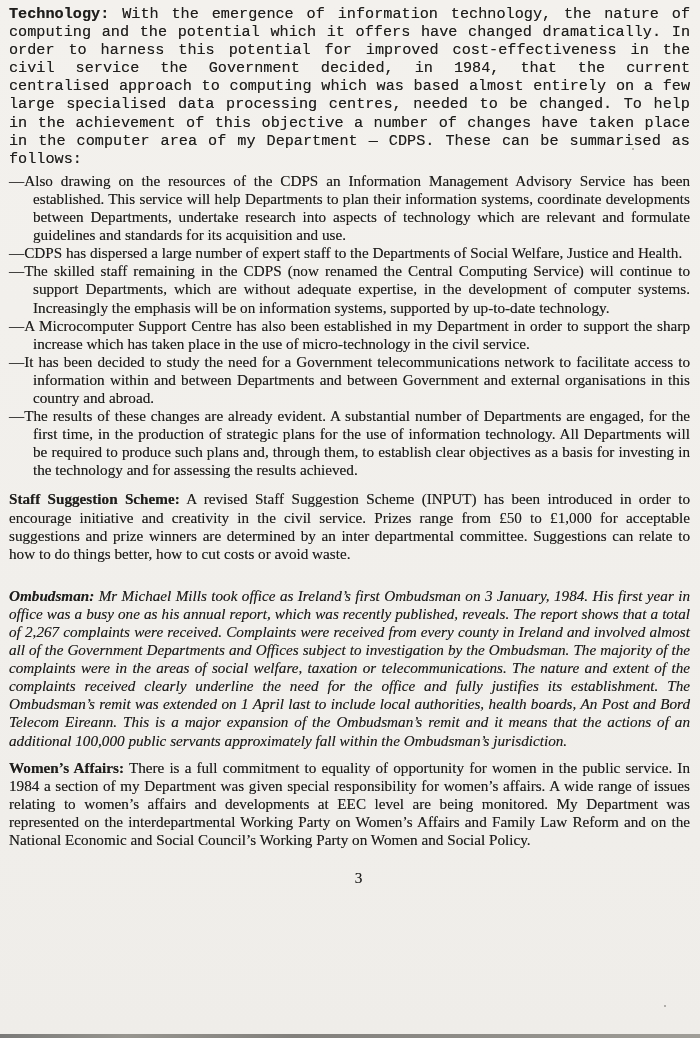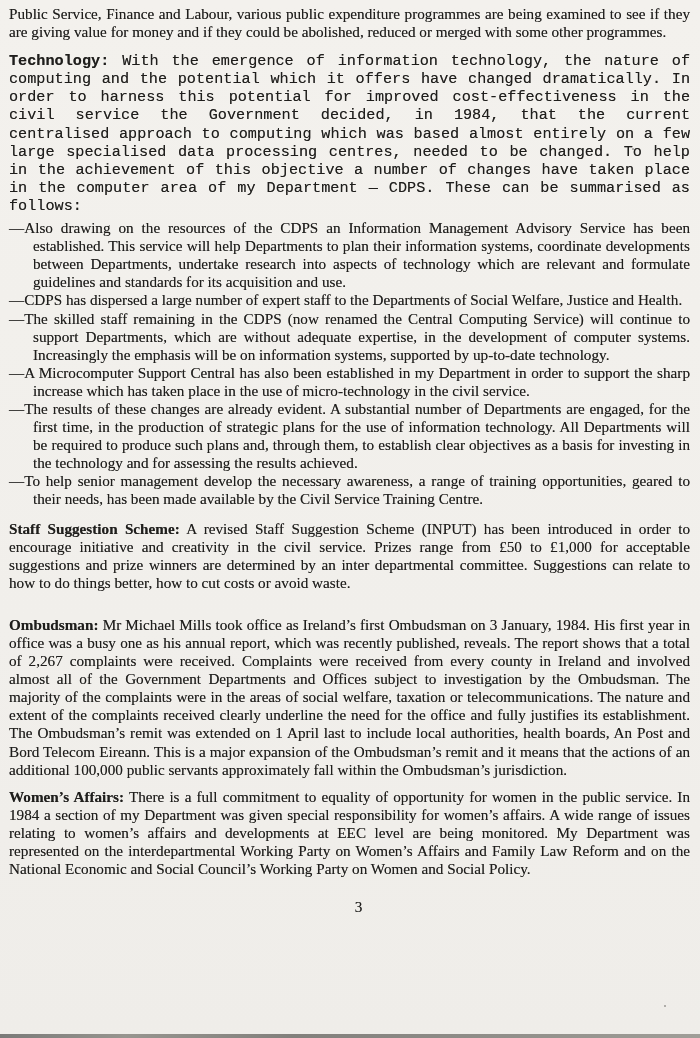--- a/index.html
+++ b/index.html
@@ -19,21 +19,21 @@
     font-size: 15.2px;
     line-height: 18.1px;
     text-align: justify;
     text-shadow: 0 0 0.4px rgba(25,25,25,0.55);
     overflow: hidden;
   }
   .para { margin: 0; }
   .para.continuation { margin-bottom: 11px; }
   .para.tech { margin-bottom: 4px; font-family: Liberation Mono, monospace; }
   .para.staff { margin-bottom: 24px; }
-  .para.ombudsman { margin-bottom: 9px; }
+  .para.ombudsman { margin-bottom: 9px; font-style: italic; }
   .para.womens { margin-bottom: 20px; }
   .run-in { font-weight: bold; }
   ul.dash-list {
     list-style: none;
     margin: 0 0 11px 0;
     padding: 0;
   }
   ul.dash-list li {
     padding-left: 24px;
     text-indent: -24px;
@@ -56,31 +56,30 @@
     width: 2px; height: 2px;
     border-radius: 50%;
     background: rgba(70,68,64,0.5);
   }
 </style>
 </head>
 <body>
 
 <div class="page">
 
-  <p class="para continuation">Public Service, Finance and Labour, various public expenditure programmes are being examined to see if they are giving value for money and if they could be abolished, reduced or merged with some other programmes.</p>
 
   <p class="para tech"><span class="run-in">Technology:</span> <span>With the emergence of information technology, the nature of computing and the potential which it offers have changed dramatically. In order to harness this potential for improved cost-effectiveness in the civil service the Government decided, in 1984, that the current centralised approach to computing which was based almost entirely on a few large specialised data processing centres, needed to be changed. To help in the achievement of this objective a number of changes have taken place in the computer area of my Department — CDPS. These can be summarised as follows:</span></p>
 
   <ul class="dash-list">
     <li>—Also drawing on the resources of the CDPS an Information Management Advisory Service has been established. This service will help Departments to plan their information systems, coordinate developments between Departments, undertake research into aspects of technology which are relevant and formulate guidelines and standards for its acquisition and use.</li>
     <li>—CDPS has dispersed a large number of expert staff to the Departments of Social Welfare, Justice and Health.</li>
     <li>—The skilled staff remaining in the CDPS (now renamed the Central Computing Service) will continue to support Departments, which are without adequate expertise, in the development of computer systems. Increasingly the emphasis will be on information systems, supported by up-to-date technology.</li>
-    <li>—A Microcomputer Support Central has also been established in my Department in order to support the sharp increase which has taken place in the use of micro-technology in the civil service.</li>
+    <li>—A Microcomputer Support Centre has also been established in my Department in order to support the sharp increase which has taken place in the use of micro-technology in the civil service.</li>
+    <li>—It has been decided to study the need for a Government telecommunications network to facilitate access to information within and between Departments and between Government and external organisations in this country and abroad.</li>
     <li>—The results of these changes are already evident. A substantial number of Departments are engaged, for the first time, in the production of strategic plans for the use of information technology. All Departments will be required to produce such plans and, through them, to establish clear objectives as a basis for investing in the technology and for assessing the results achieved.</li>
-    <li>—To help senior management develop the necessary awareness, a range of training opportunities, geared to their needs, has been made available by the Civil Service Training Centre.</li>
   </ul>
 
   <p class="para staff"><span class="run-in">Staff Suggestion Scheme:</span> <span>A revised Staff Suggestion Scheme (INPUT) has been introduced in order to encourage initiative and creativity in the civil service. Prizes range from £50 to £1,000 for acceptable suggestions and prize winners are determined by an inter departmental committee. Suggestions can relate to how to do things better, how to cut costs or avoid waste.</span></p>
 
   <p class="para ombudsman"><span class="run-in">Ombudsman:</span> <span>Mr Michael Mills took office as Ireland’s first Ombudsman on 3 January, 1984. His first year in office was a busy one as his annual report, which was recently published, reveals. The report shows that a total of 2,267 complaints were received. Complaints were received from every county in Ireland and involved almost all of the Government Departments and Offices subject to investigation by the Ombudsman. The majority of the complaints were in the areas of social welfare, taxation or telecommunications. The nature and extent of the complaints received clearly underline the need for the office and fully justifies its establishment. The Ombudsman’s remit was extended on 1 April last to include local authorities, health boards, An Post and Bord Telecom Eireann. This is a major expansion of the Ombudsman’s remit and it means that the actions of an additional 100,000 public servants approximately fall within the Ombudsman’s jurisdiction.</span></p>
 
   <p class="para womens"><span class="run-in">Women’s Affairs:</span> <span>There is a full commitment to equality of opportunity for women in the public service. In 1984 a section of my Department was given special responsibility for women’s affairs. A wide range of issues relating to women’s affairs and developments at EEC level are being monitored. My Department was represented on the interdepartmental Working Party on Women’s Affairs and Family Law Reform and on the National Economic and Social Council’s Working Party on Women and Social Policy.</span></p>
 
   <p class="page-number">3</p>
 

